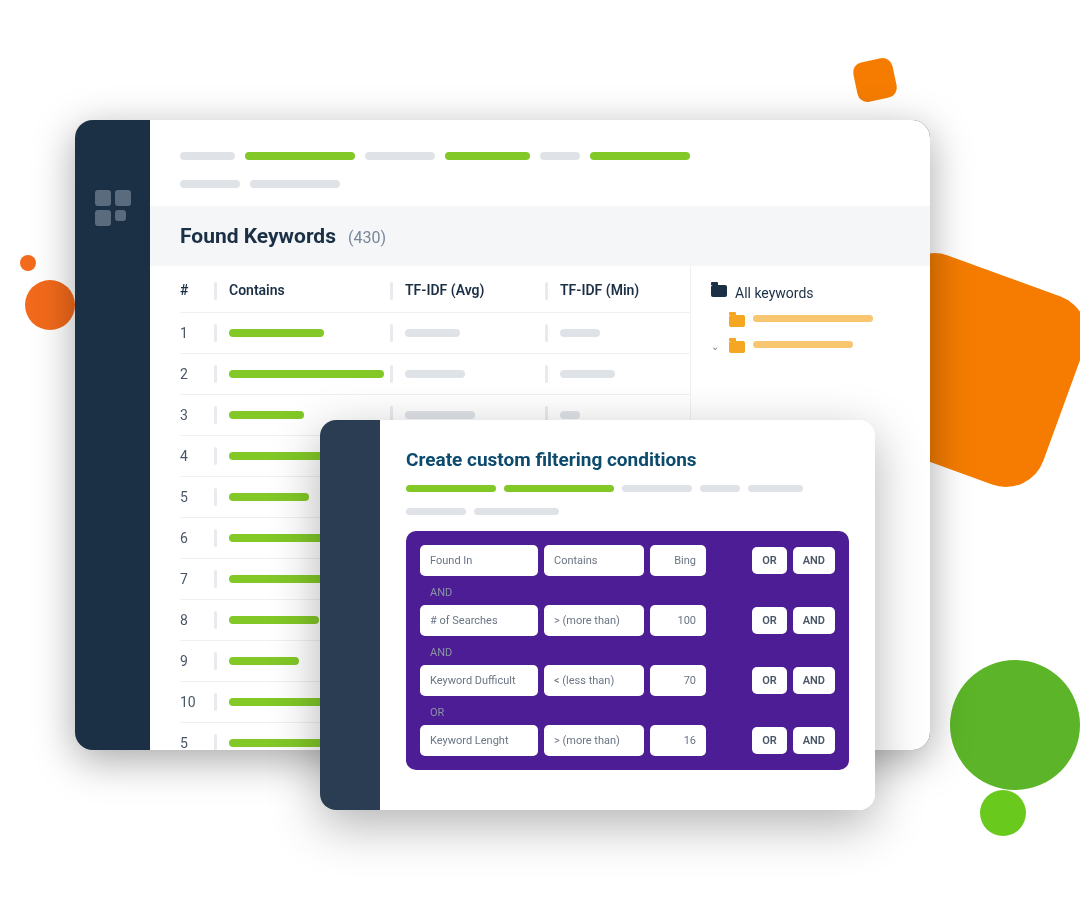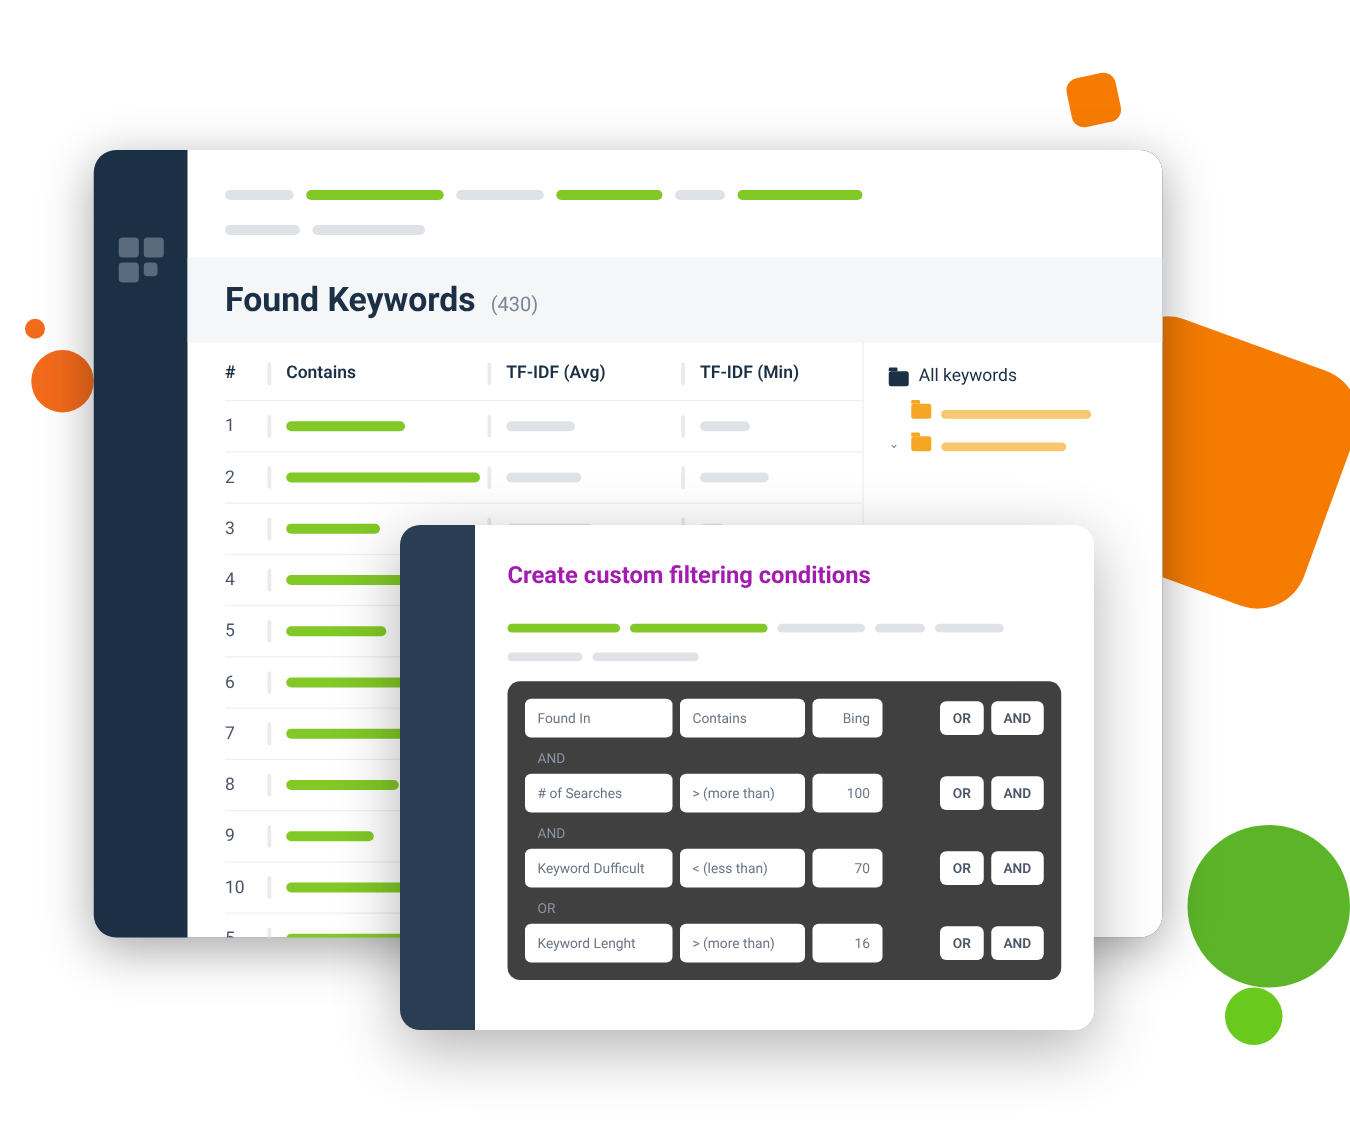--- a/index.html
+++ b/index.html
@@ -85,21 +85,21 @@
 .bar.gray { background: #dfe3e8; }
 .bar.green { background: #82c827; }
 
 .title-row {
   background: #f4f6f8;
   padding: 18px 30px;
   display: flex;
   align-items: baseline;
   gap: 12px;
 }
-.title-row h2 { font-size: 27px; font-weight: 700; color: #1b2f45; }
+.title-row h2 { font-size: 21px; font-weight: 700; color: #1b2f45; }
 .title-row .count { font-size: 16px; color: #7a8697; }
 
 .table-wrap {
   display: flex;
   padding: 0 30px;
 }
 .table-main { flex: 1; }
 .table-side { width: 210px; padding-left: 20px; padding-top: 12px; border-left: 1px solid #eef0f3; }
 
 .thead {
@@ -120,21 +120,21 @@
   border-bottom: 1px solid #eef0f3;
 }
 .trow .col-idx { font-size: 14px; color: #4a5668; }
 .divider { width: 3px; height: 18px; background: #e8eaee; border-radius: 2px; margin-right: 12px; }
 .kbar { height: 8px; border-radius: 4px; }
 .kbar.green { background: #82c827; }
 .kbar.gray { background: #dfe3e8; }
 
 .side-item {
   display: flex;
-  align-items: flex-end;
+  align-items: flex-start;
   gap: 8px;
   padding: 7px 0;
   font-size: 14px;
   color: #1b2f45;
 }
 .folder-icon { width: 16px; height: 12px; border-radius: 2px; position: relative; }
 .folder-icon::before { content:""; position:absolute; top:-3px; left:0; width:7px; height:3px; border-radius:1px 1px 0 0; background:inherit; }
 .folder-dark { background: #1b2f45; }
 .folder-orange { background: #f5a623; }
 .sbar { height: 7px; border-radius: 4px; flex:1; }
@@ -156,29 +156,29 @@
   background: #2b3d52;
   border-radius: 16px 0 0 16px;
 }
 .modal-body {
   flex: 1;
   background: #fff;
   border-radius: 0 16px 16px 0;
   padding: 28px 26px 22px 26px;
 }
 .modal-body h3 {
-  font-size: 19px; font-weight: 700; color: #a21caf; margin-bottom: 28px;
+  font-size: 19px; font-weight: 700; color: #0c4a6e; margin-bottom: 14px;
 }
 .modal-bars {
   display: flex; flex-wrap: wrap; gap: 8px; margin-bottom: 16px;
 }
 .modal-bars .mbar { height: 7px; border-radius: 4px; }
 
 .conditions {
-  background: #404040;
+  background: #4c1d95;
   border-radius: 10px;
   padding: 14px 14px 8px 14px;
   margin-bottom: 18px;
 }
 .crow {
   display: flex;
   align-items: center;
   gap: 6px;
   margin-bottom: 6px;
 }

